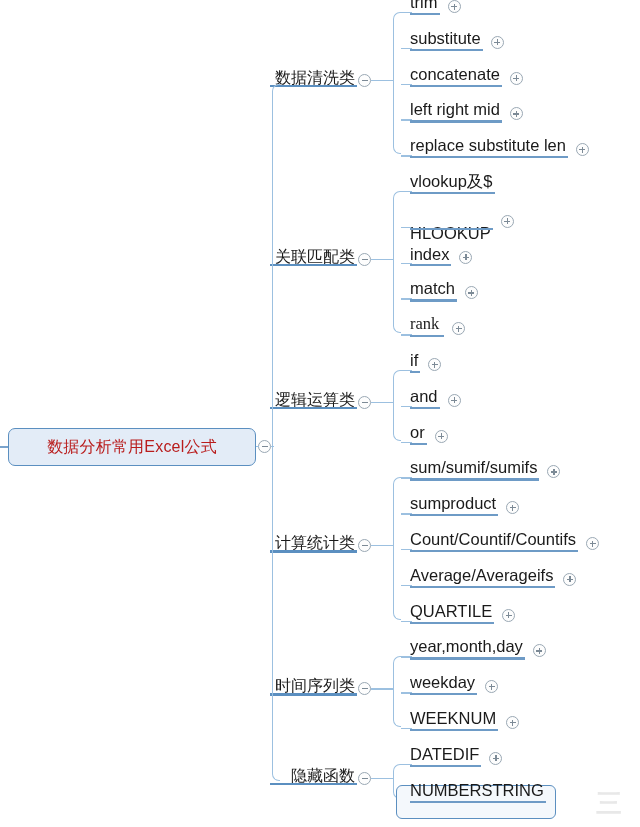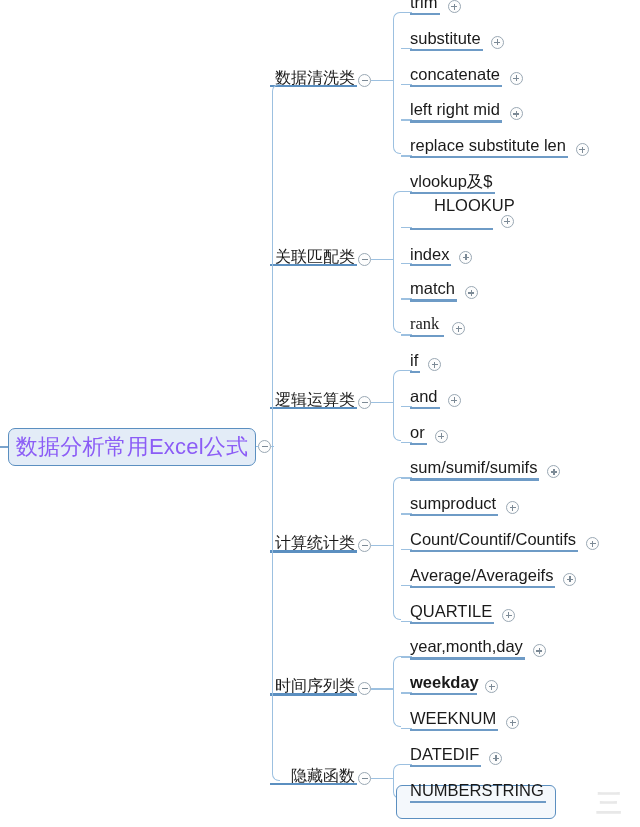--- a/index.html
+++ b/index.html
@@ -23,22 +23,22 @@
     left: 8px; top: 428px;
     width: 248px; height: 38px;
     background: #e3ecf7;
     border: 1.6px solid #5b8fc0;
     border-radius: 7px;
     display: flex;
     align-items: center;
     justify-content: center;
   }
   .root-node .label {
-    font-size: 22px;
-    color: #8b5cf6;
+    font-size: 16px;
+    color: #b91c1c;
     letter-spacing: 0.2px;
     white-space: nowrap;
   }
   .root-stub {
     position: absolute;
     left: 0px; top: 446px;
     width: 9px; height: 2px;
     background: #7aa3cc;
   }
 
@@ -215,21 +215,21 @@
       <div class="hline" style="left: 371px; top: 79.6px; width: 23px;"></div>
       <div class="vline" style="left: 393px; top: 198px; height: 127.2px;"></div>
       <div class="corner" style="left: 393px; top: 191px;"></div>
       <div class="corner bl" style="left: 393px; top: 325.2px;"></div>
       <div class="hline" style="left: 401px; top: 191px; width: 11px;"></div>
       <div class="leaf" style="left: 410px; top: 169px;">
         <span class="label">vlookup及$</span>
       </div>
       <div class="leaf-underline" style="left: 410px; top: 192px; width: 84.5625px;"></div>
       <div class="hline" style="left: 401px; top: 226.8px; width: 11px;"></div>
-      <div class="leaf" style="left: 410px; top: 193px; margin-left: 24px;">
+      <div class="leaf" style="left: 410px; top: 221px;">
         <span class="label">HLOOKUP</span>
       </div>
       <div class="leaf-underline" style="left: 410px; top: 227.8px; width: 82.6875px;"></div>
       <div class="circ plus" style="left: 500.688px; top: 214.8px;"></div>
       <div class="hline" style="left: 401px; top: 262.6px; width: 11px;"></div>
       <div class="leaf" style="left: 410px; top: 242px;">
         <span class="label">index</span>
       </div>
       <div class="leaf-underline" style="left: 410px; top: 263.6px; width: 41.4531px;"></div>
       <div class="circ plus" style="left: 459.453px; top: 250.6px;"></div>
@@ -320,21 +320,21 @@
       <div class="vline" style="left: 393px; top: 663.4px; height: 55.6px;"></div>
       <div class="corner" style="left: 393px; top: 656.4px;"></div>
       <div class="corner bl" style="left: 393px; top: 719px;"></div>
       <div class="hline" style="left: 401px; top: 656.4px; width: 11px;"></div>
       <div class="leaf" style="left: 410px; top: 634.4px;">
         <span class="label">year,month,day</span>
       </div>
       <div class="leaf-underline" style="left: 410px; top: 657.4px; width: 114.828px;"></div>
       <div class="circ plus" style="left: 532.828px; top: 644.4px;"></div>
       <div class="hline" style="left: 401px; top: 692.2px; width: 11px;"></div>
-      <div class="leaf" style="left: 410px; top: 670.2px; font-weight: bold;">
+      <div class="leaf" style="left: 410px; top: 670.2px;">
         <span class="label">weekday</span>
       </div>
       <div class="leaf-underline" style="left: 410px; top: 693.2px; width: 67.125px;"></div>
       <div class="circ plus" style="left: 485.125px; top: 680.2px;"></div>
       <div class="hline" style="left: 401px; top: 728px; width: 11px;"></div>
       <div class="leaf" style="left: 410px; top: 706px;">
         <span class="label">WEEKNUM</span>
       </div>
       <div class="leaf-underline" style="left: 410px; top: 729px; width: 88.1719px;"></div>
       <div class="circ plus" style="left: 506.172px; top: 716px;"></div>

